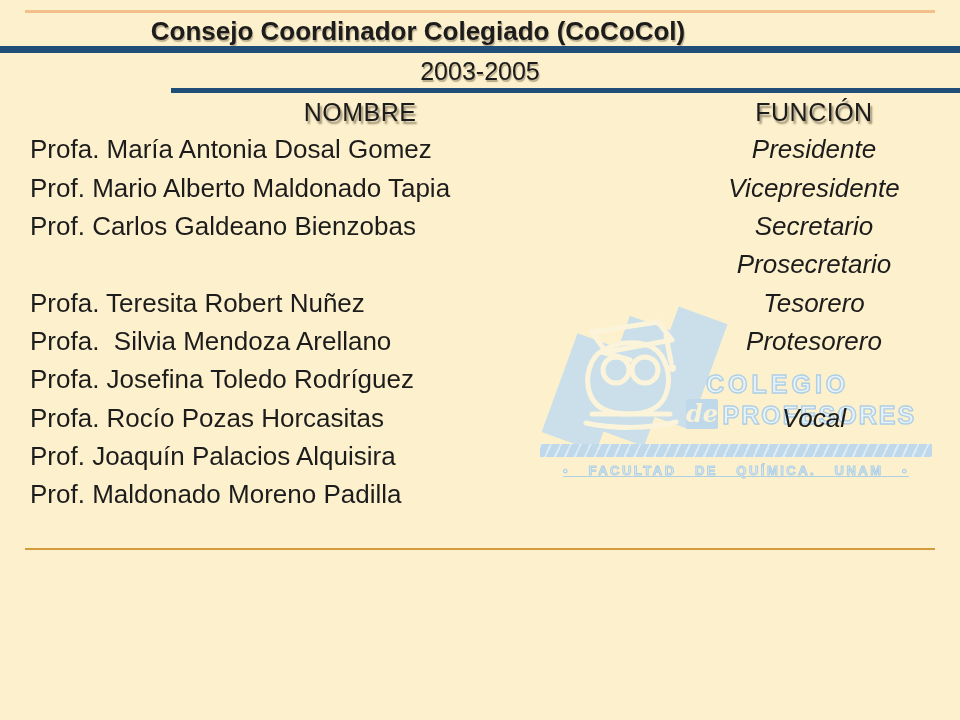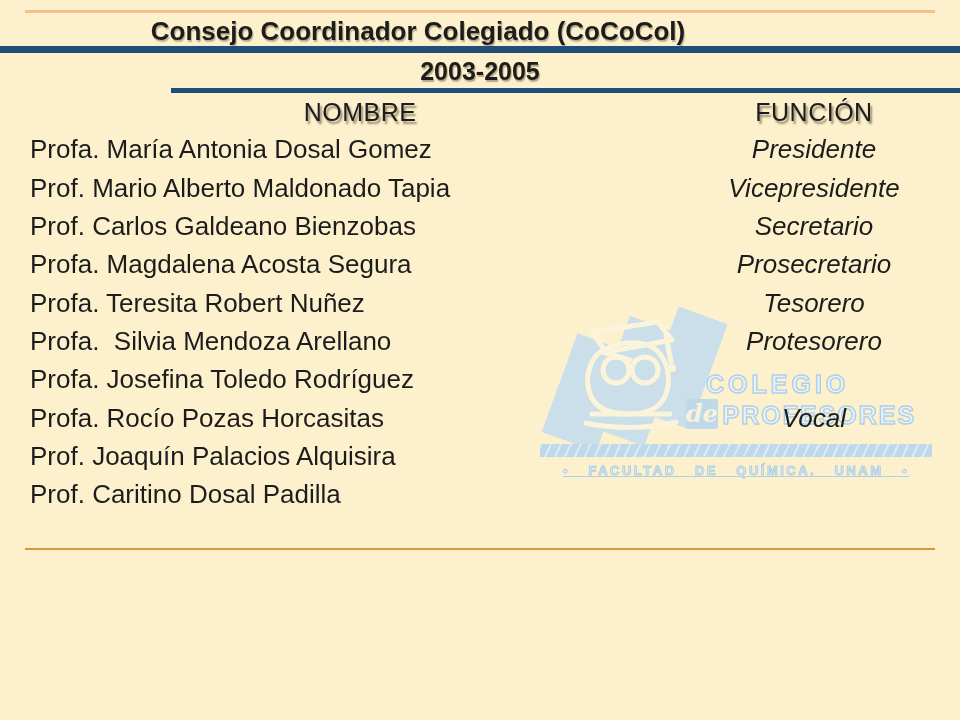--- a/index.html
+++ b/index.html
@@ -15,21 +15,21 @@
   .rule-top{position:absolute; left:25px; top:10px; width:910px; height:3px; background:var(--orange-top);}
   .rule-bottom{position:absolute; left:25px; top:548px; width:910px; height:2px; background:var(--orange-bottom);}
   .title{
     position:absolute; left:0; top:16px; width:836px; text-align:center;
     font-size:26px; font-weight:bold; line-height:30px;
     text-shadow:1px 2px 1px rgba(110,95,70,.45);
   }
   .bar1{position:absolute; left:0; top:46px; width:960px; height:7px; background:var(--navy);}
   .subtitle{
     position:absolute; left:0; top:58px; width:960px; text-align:center;
-    font-size:25px; font-weight:bold; line-height:27px;
+    font-size:25px; font-weight:normal; line-height:27px;
     text-shadow:1px 2px 1px rgba(110,95,70,.5);
   }
   .bar2{position:absolute; left:171px; top:88px; width:789px; height:5px; background:var(--navy);}
   .hdr{
     position:absolute; top:97px; font-size:25px; line-height:30px; text-align:center;
     text-shadow:2px 3px 2px rgba(105,92,66,.65); letter-spacing:.5px;
   }
   .hdr-nombre{left:160px; width:400px;}
   .hdr-funcion{left:664px; width:300px;}
   .rows{position:absolute; left:0; top:130px; width:960px; z-index:2;}
@@ -126,21 +126,20 @@
     </div>
     <div class="row">
       <span class="cell-name">Prof. Mario Alberto Maldonado Tapia</span>
       <span class="cell-func">Vicepresidente</span>
     </div>
     <div class="row">
       <span class="cell-name">Prof. Carlos Galdeano Bienzobas</span>
       <span class="cell-func">Secretario</span>
     </div>
     <div class="row">
-      <span class="cell-name">Profa. Magdalena Acosta Segura</span>
       <span class="cell-func">Prosecretario</span>
     </div>
     <div class="row">
       <span class="cell-name">Profa. Teresita Robert Nuñez</span>
       <span class="cell-func">Tesorero</span>
     </div>
     <div class="row">
       <span class="cell-name">Profa.  Silvia Mendoza Arellano</span>
       <span class="cell-func">Protesorero</span>
     </div>
@@ -150,19 +149,19 @@
     </div>
     <div class="row">
       <span class="cell-name">Profa. Rocío Pozas Horcasitas</span>
       <span class="cell-func">Vocal</span>
     </div>
     <div class="row">
       <span class="cell-name">Prof. Joaquín Palacios Alquisira</span>
       <span class="cell-func"></span>
     </div>
     <div class="row">
-      <span class="cell-name">Prof. Caritino Dosal Padilla</span>
+      <span class="cell-name">Prof. Maldonado Moreno Padilla</span>
       <span class="cell-func"></span>
     </div>
   </div>
 
   <div class="rule-bottom"></div>
 </div>
 
 </body></html>

